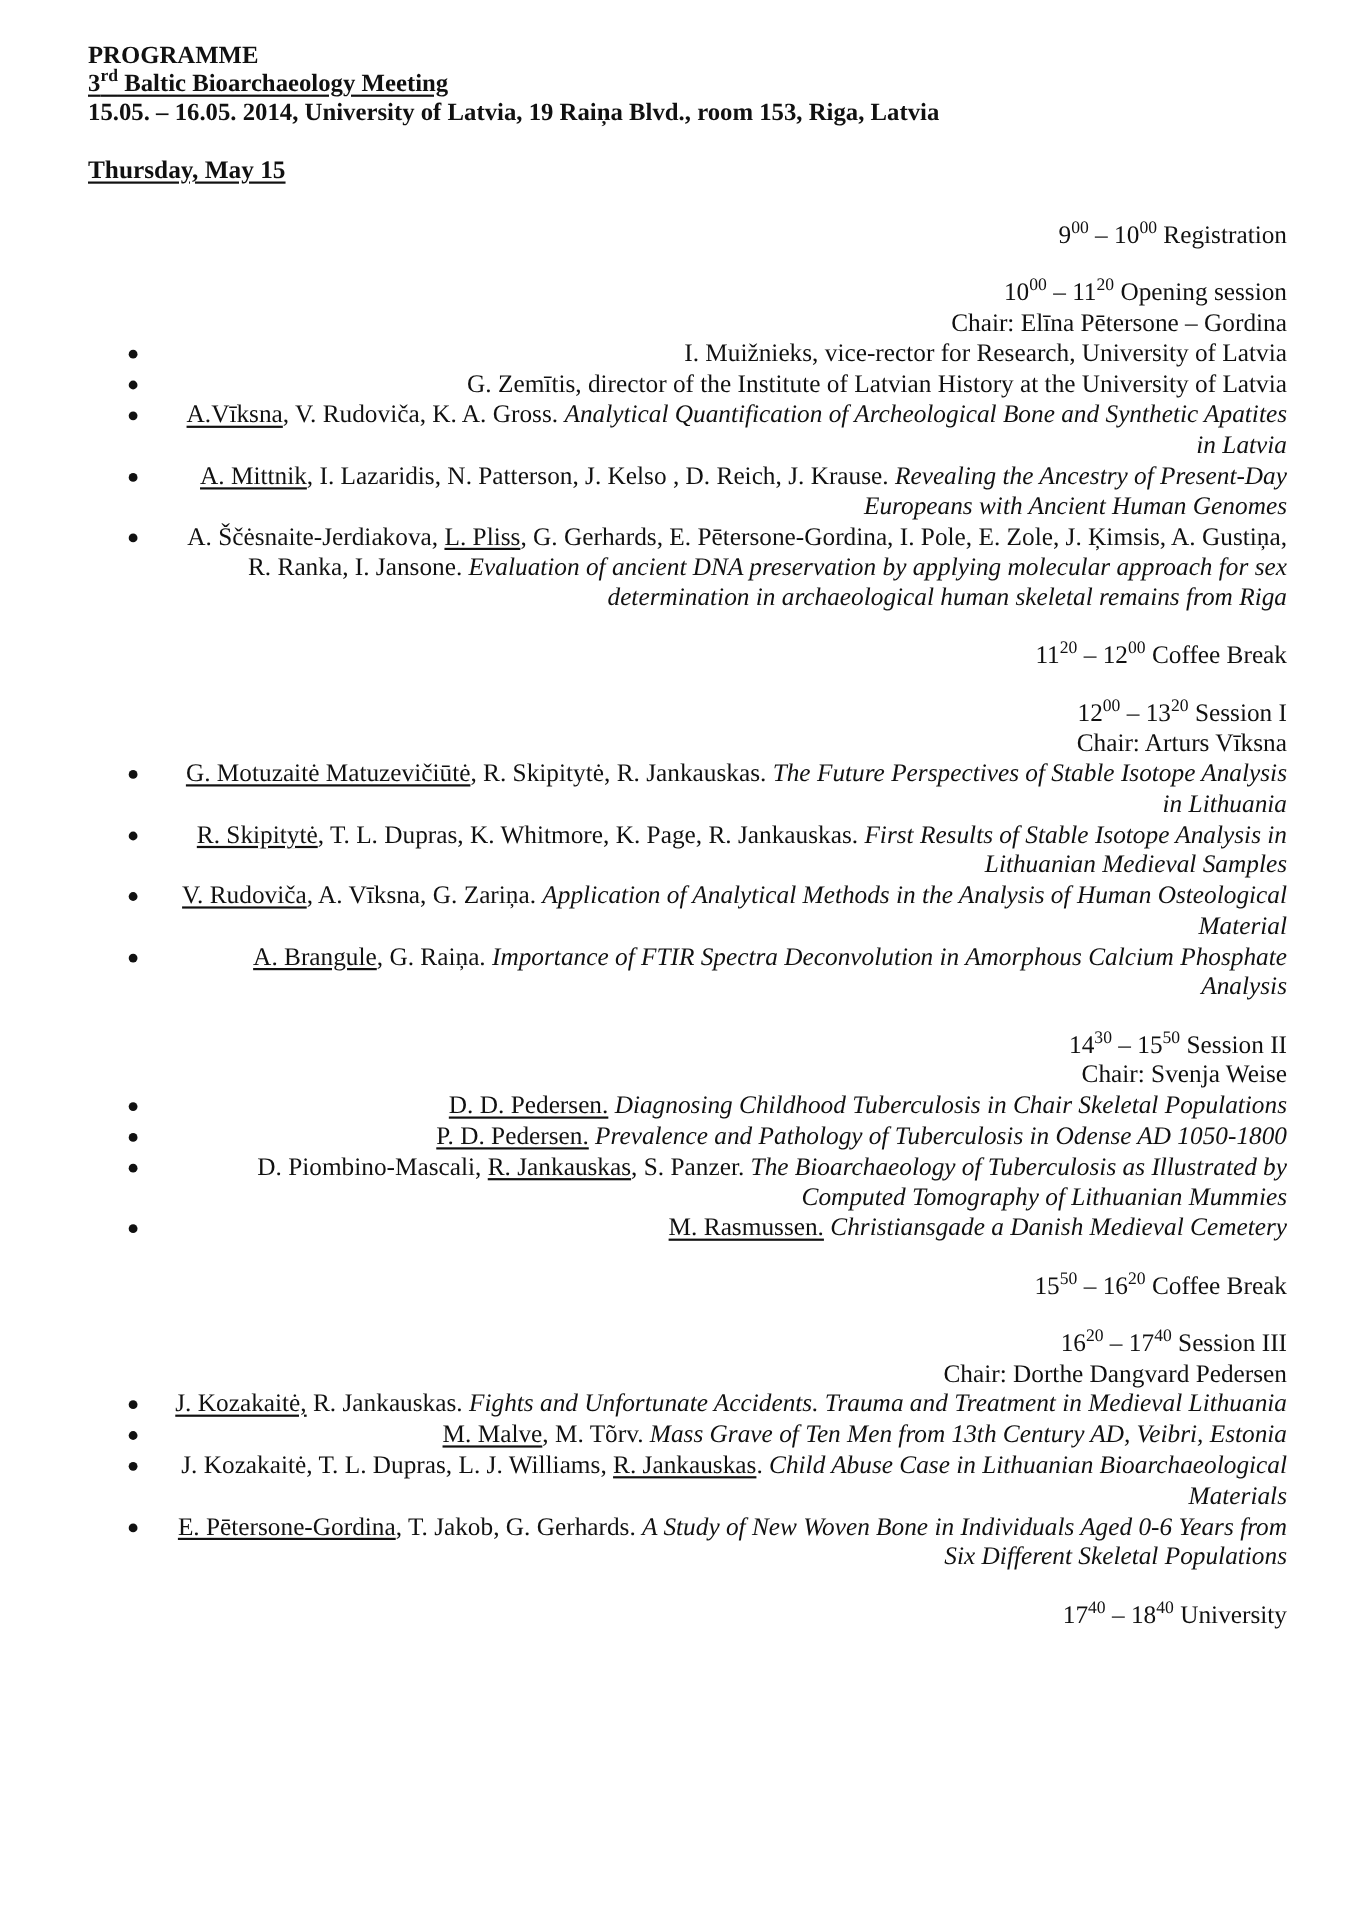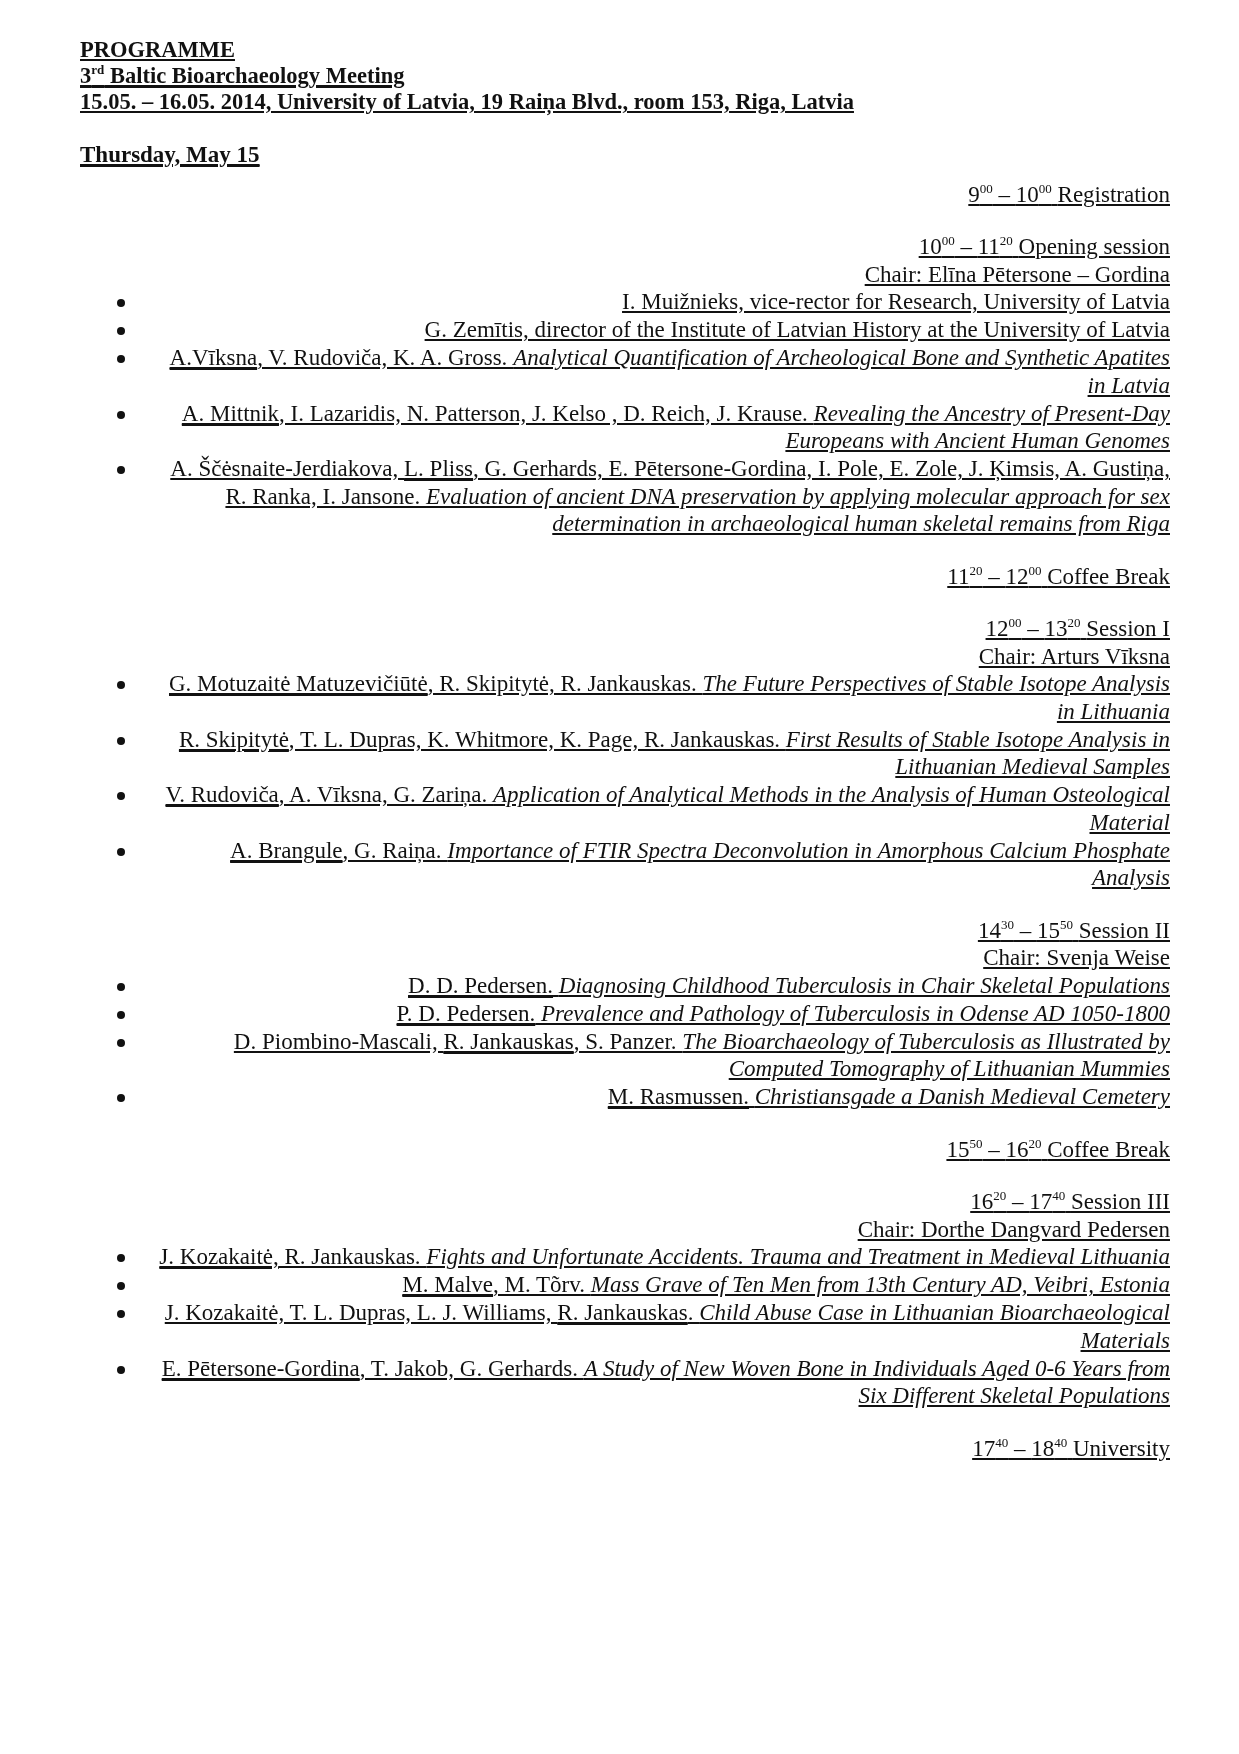--- a/index.html
+++ b/index.html
@@ -3,27 +3,27 @@
   <meta charset="utf-8">
   <style>
     html, body { margin: 0; padding: 0; background: #ffffff; }
     body {
       width: 1239px; height: 1754px; position: relative; overflow: hidden;
       font-family: "Liberation Serif", "DejaVu Serif", serif;
       color: #111111;
       font-size: 23px;
       line-height: 27.5px;
     }
-    .page { position: absolute; left: 80px; top: 37px; width: 1090px; text-decoration: underline; }
+    .page { position: absolute; left: 80px; top: 37px; width: 1090px; }
     .hdr { font-weight: bold; font-size: 22.5px; line-height: 26px; margin: 0; }
     .hdr u, .u { text-decoration: underline; text-underline-offset: 3px; }
-    .day { font-weight: bold; text-decoration: underline; text-underline-offset: 3px; margin-top: 26px; margin-bottom: 12px; }
+    .day { font-weight: bold; text-decoration: underline; text-underline-offset: 3px; margin-top: 26px; margin-bottom: 31px; }
     .block { margin-bottom: 25px; text-align: right; }
     .line { white-space: nowrap; }
-    sup { font-size: 13px; vertical-align: 9px; line-height: 0; }
+    sup { font-size: 16px; vertical-align: 9px; line-height: 0; }
     ul.talks { list-style: none; margin: 0; padding: 0; }
     ul.talks li { position: relative; padding-left: 67px; margin: 0 0 0.5px 0; }
     ul.talks li .bullet {
       position: absolute; left: 37px; top: 11px; width: 8px; height: 8px;
       border-radius: 50%; background: #111111;
     }
     em { font-style: italic; }
   </style>
 </head>
 <body>

